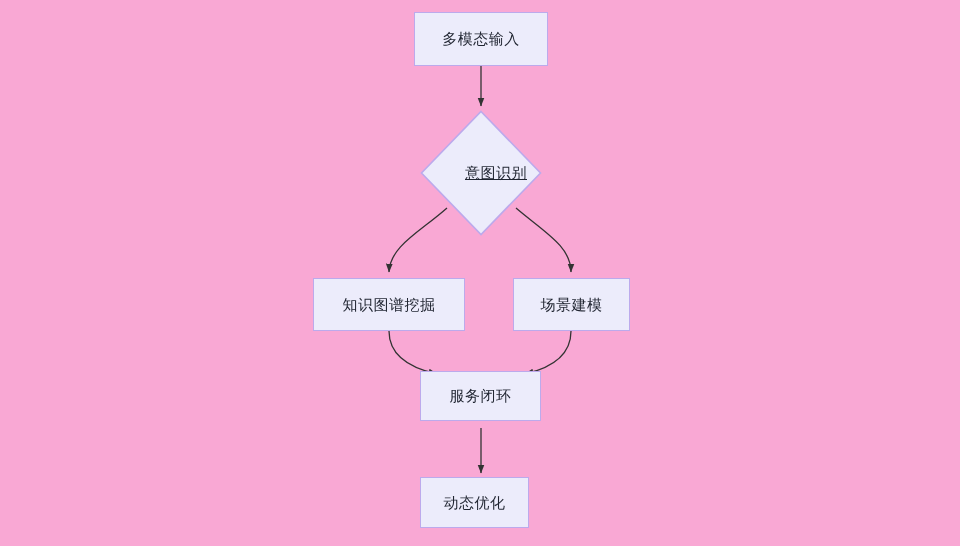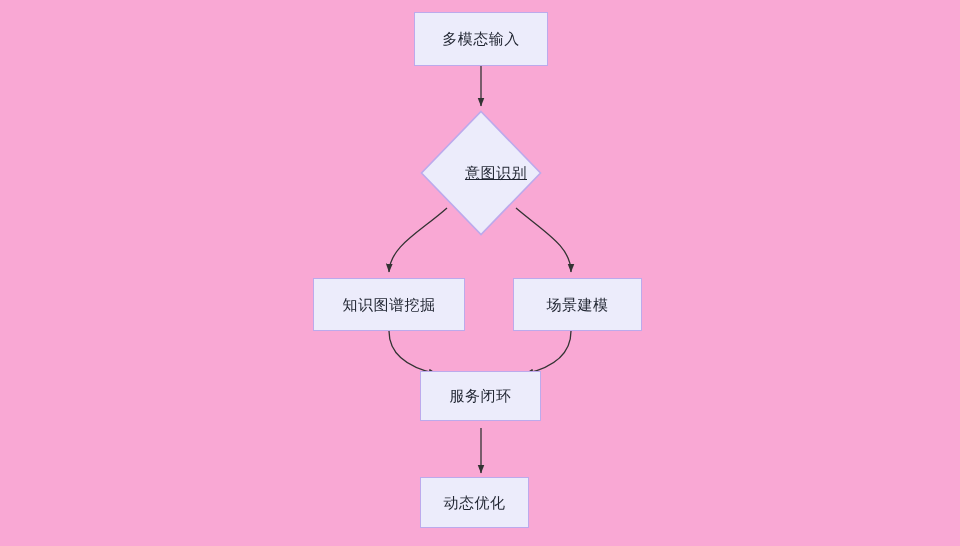--- a/index.html
+++ b/index.html
@@ -105,21 +105,21 @@
     <svg class="diamond-shape" viewBox="0 0 122 126" preserveAspectRatio="none" xmlns="http://www.w3.org/2000/svg">
       <polygon points="61,1.5 120.5,63 61,124.5 1.5,63" fill="#ececfb" stroke="#bcaaec" stroke-width="1.6"></polygon>
     </svg>
     <div class="diamond-label">意图识别</div>
   </div>
 
   <div class="node" style="left:313px; top:278px; width:152px; height:53px;">
     <span class="node-label">知识图谱挖掘</span>
   </div>
 
-  <div class="node" style="left:513px; top:278px; width:129px; height:53px;">
+  <div class="node" style="left:513px; top:278px; width:117px; height:53px;">
     <span class="node-label">场景建模</span>
   </div>
 
   <div class="node" style="left:420px; top:371px; width:121px; height:50px;">
     <span class="node-label">服务闭环</span>
   </div>
 
   <div class="node" style="left:420px; top:477px; width:109px; height:51px;">
     <span class="node-label">动态优化</span>
   </div>

